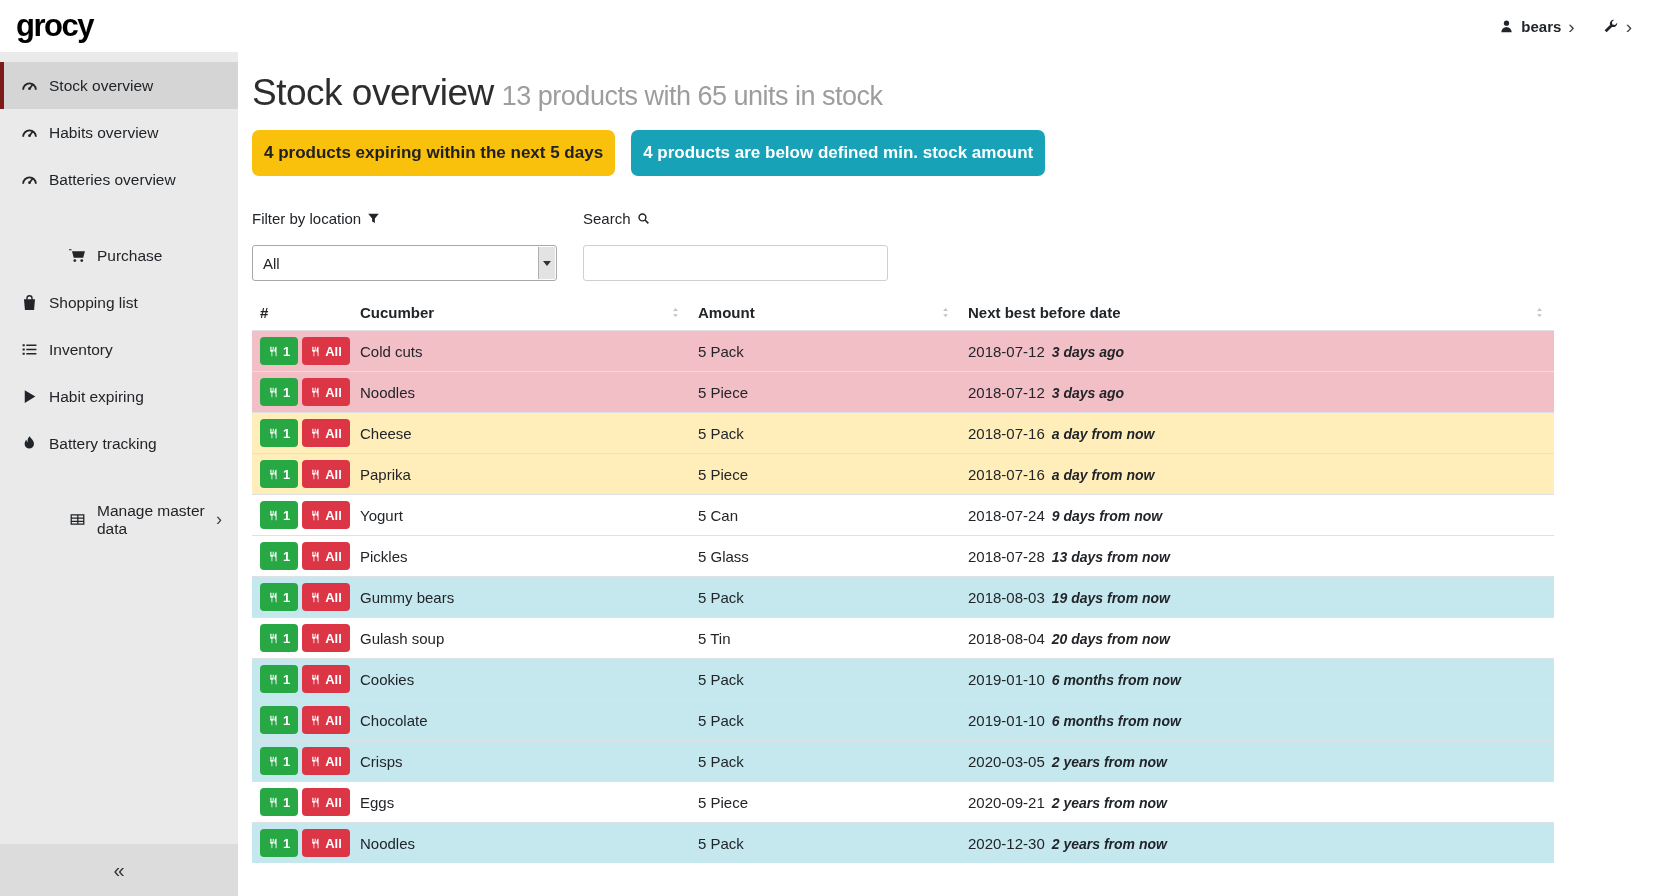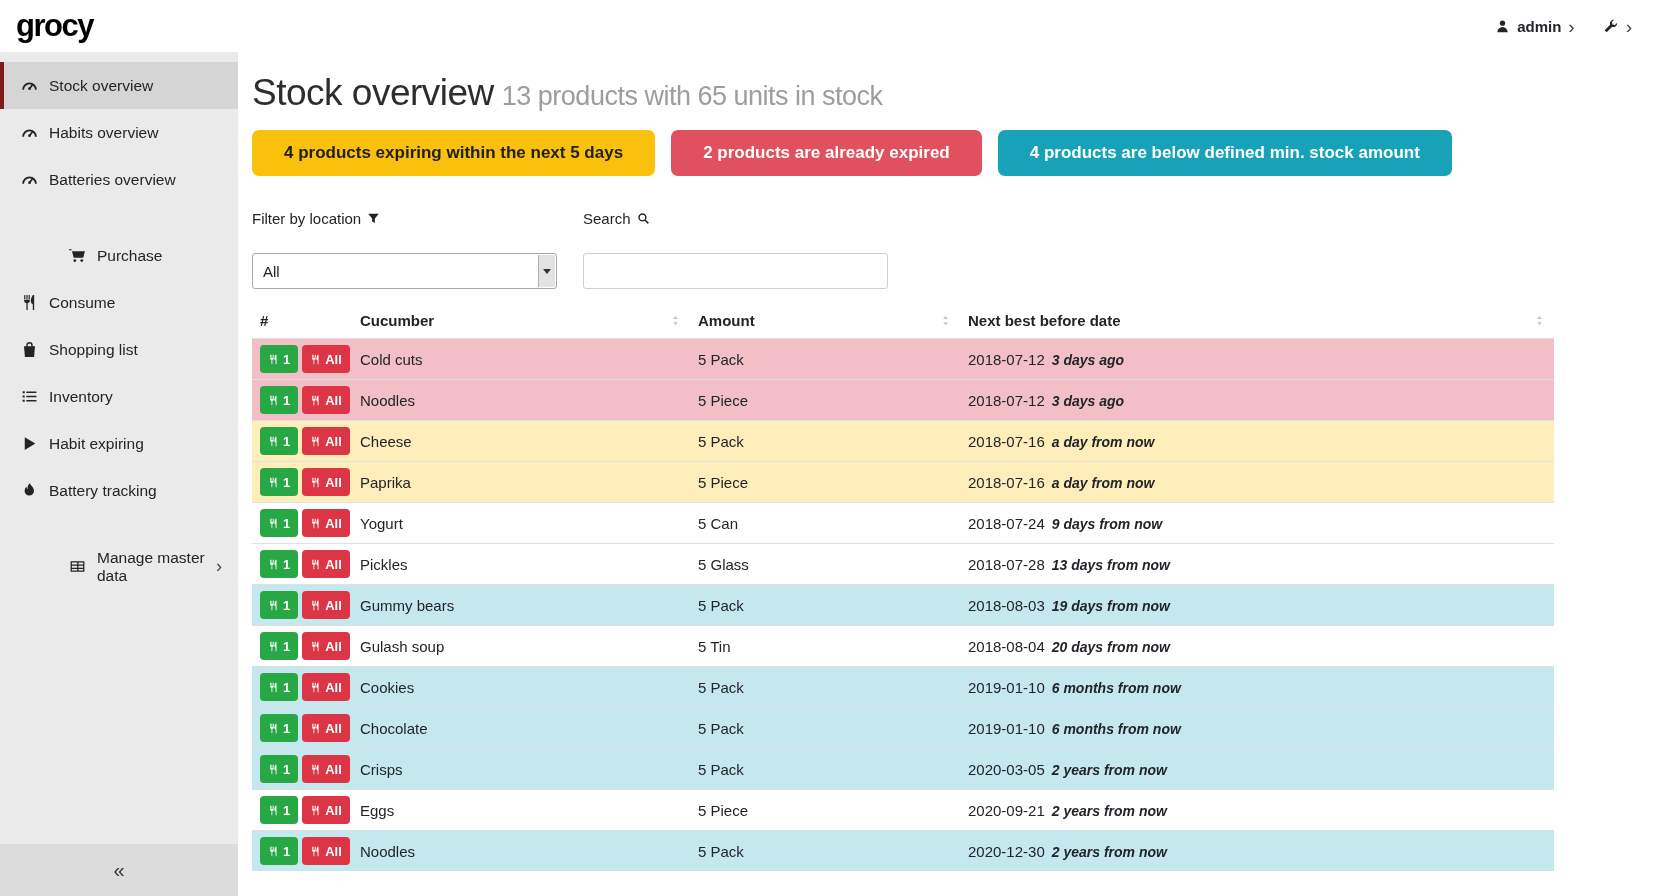--- a/index.html
+++ b/index.html
@@ -51,26 +51,26 @@
   }
 
   
   main { flex: 1; padding: 20px 14px 0 14px; max-width: 1330px; }
   h1 { font-weight: 400; font-size: 37px; color: #2d2d2d; margin-bottom: 16px; letter-spacing: -0.5px; }
   h1 small { font-size: 27px; color: #9d9d9d; margin-left: 8px; font-weight: 400; }
 
   .badges { display: flex; gap: 16px; margin-bottom: 34px; }
   .badge-pill {
     font-size: 17px; font-weight: 600;
-    padding: 13px 32px; border-radius: 7px;
+    padding: 13px 12px; border-radius: 7px;
     cursor: pointer; white-space: nowrap;
   }
 
   .filters { display: flex; gap: 26px; margin-bottom: 14px; }
-  .filter-group { display: flex; flex-direction: column; gap: 26px; }
+  .filter-group { display: flex; flex-direction: column; gap: 18px; }
   .filter-label { display: flex; align-items: center; gap: 6px; font-size: 15px; }
   .filter-label .icon svg { width: 13px; height: 13px; }
   .select {
     width: 305px; height: 36px;
     border: 1px solid #a9a9a9; border-radius: 3px; background: #fff;
     display: flex; align-items: center; padding-left: 10px;
     font-size: 15px; position: relative; cursor: pointer;
   }
   .select-btn {
     position: absolute; right: 1px; top: 1px; bottom: 1px; width: 17px;
@@ -117,21 +117,21 @@
 <header class="header">
   <div class="logo">grocy</div>
   <div class="header-right">
     <div class="menu-trigger">
       <span class="icon">
         <svg viewBox="0 0 16 16" width="15" height="15" fill="currentColor">
             <circle cx="8" cy="4.5" r="2.8"></circle>
             <path d="M2.5 14a5.5 5.5 0 0 1 11 0z"></path>
           </svg>
       </span>
-      <span>admin</span>
+      <span>bears</span>
       <span class="chev">›</span>
     </div>
     <div class="menu-trigger">
       <span class="icon">
         <svg viewBox="0 0 16 16" width="16" height="16" fill="currentColor">
             <path d="M14.2 4.7A4 4 0 0 1 9 8.9l-5.4 5.4-2-2L7 6.9a4 4 0 0 1 4.2-5.2L8.9 4l.5 2.6 2.6.4z"></path>
           </svg>
       </span>
       <span class="chev">›</span>
     </div>
@@ -176,28 +176,20 @@
             <svg viewBox="0 0 16 16" fill="currentColor">
               <path d="M0 2h2.3l.6 2H15l-1.6 6H4.4L3 4.6 2.6 3H0z"></path>
               <circle cx="5.5" cy="12.8" r="1.3"></circle>
               <circle cx="12" cy="12.8" r="1.3"></circle>
             </svg>
           </span>
           <span class="side-label">Purchase</span>
         </li>
         <li class="side-item">
           <span class="icon side-icon">
-            <svg viewBox="0 0 16 16" fill="currentColor">
-              <path d="M3 1h1.1v4H3zM5.1 1h1.1v4H5.1zM7.2 1h1.1v4H7.2zM3 5.3h5.3v1.2a1.9 1.9 0 0 1-1.9 1.9h-.1V15H5.1V8.4h-.2A1.9 1.9 0 0 1 3 6.5zM11.2 1c-1.3 1.8-2 3.7-2 5.5 0 1.5.8 2.6 1.9 3V15h1.3V1z"></path>
-            </svg>
-          </span>
-          <span class="side-label">Consume</span>
-        </li>
-        <li class="side-item">
-          <span class="icon side-icon">
             <svg viewBox="0 0 16 16" fill="currentColor" fill-rule="evenodd">
               <path d="M5 5V4a3 3 0 0 1 6 0v1h2.2l-.9 10H3.7L2.8 5zm1.3 0h3.4V4a1.7 1.7 0 0 0-3.4 0z"></path>
             </svg>
           </span>
           <span class="side-label">Shopping list</span>
         </li>
         <li class="side-item">
           <span class="icon side-icon">
             <svg viewBox="0 0 16 16" fill="currentColor">
               <path d="M1.5 3h2v2h-2zM5 3.4h9.5v1.2H5zM1.5 7h2v2h-2zM5 7.4h9.5v1.2H5zM1.5 11h2v2h-2zM5 11.4h9.5v1.2H5z"></path>
@@ -234,21 +226,20 @@
     <div class="collapse-bar">«</div>
   </nav>
 
   <main>
     <h1>
       <span>Stock overview</span><small>13 products with 65 units in stock</small>
     </h1>
 
     <div class="badges" id="badges">
         <div class="badge-pill" style="background: rgb(249, 192, 12); color: rgb(33, 33, 33);">4 products expiring within the next 5 days</div>
-        <div class="badge-pill" style="background: rgb(224, 80, 94); color: rgb(255, 255, 255);">2 products are already expired</div>
         <div class="badge-pill" style="background: rgb(23, 162, 184); color: rgb(255, 255, 255);">4 products are below defined min. stock amount</div>
       </div>
 
     <div class="filters">
       <div class="filter-group">
         <div class="filter-label">
           <span>Filter by location</span>
           <span class="icon">
             <svg viewBox="0 0 16 16" fill="currentColor">
                 <path d="M1.5 2h13L9.7 8v5.5l-3.4-1.7V8z"></path>

